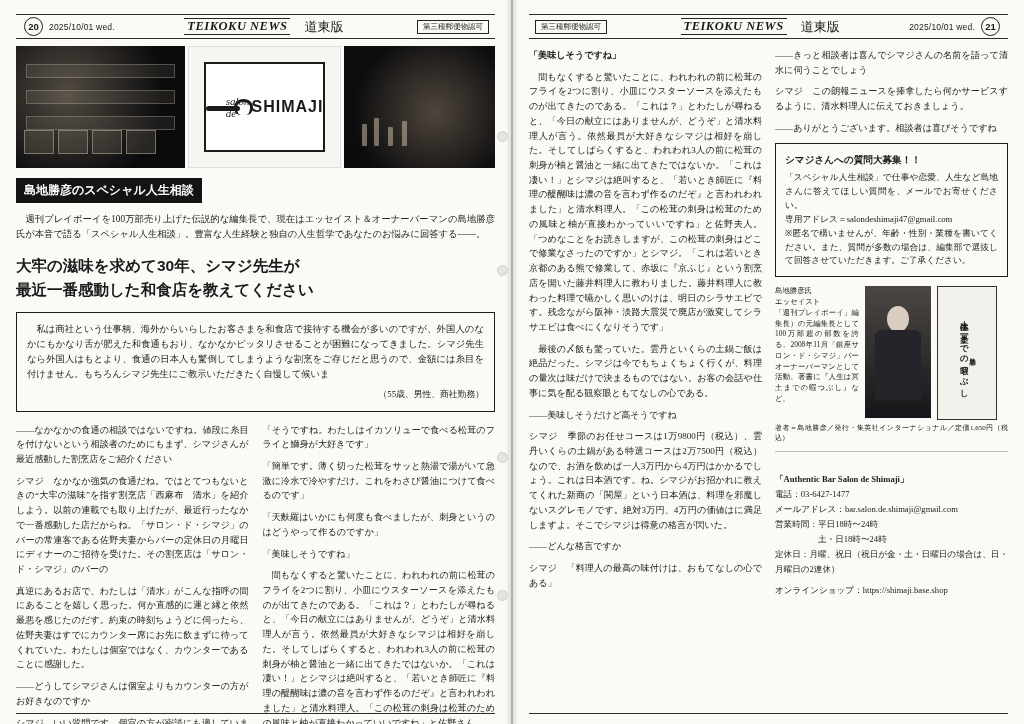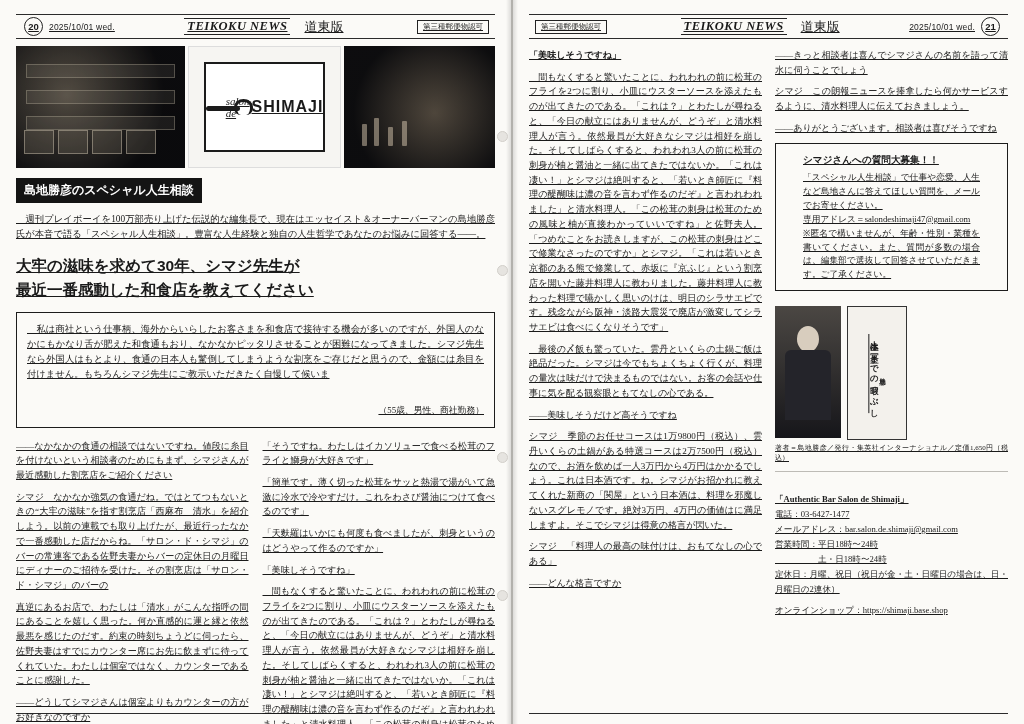--- a/index.html
+++ b/index.html
@@ -8,21 +8,20 @@
     background:#f2f1ee;
     font-family:"Liberation Serif", serif;
     color:#1a1a1a;
     overflow:hidden;
   }
   .spread{
     position:relative;
     width:1024px;height:676px;
     display:flex;
     background:#bef264;
-    text-decoration:underline;
   }
   .page{
     position:relative;
     width:512px;height:724px;
     background:#fbfaf7;
     box-sizing:border-box;
     padding:14px 16px 10px 16px;
   }
   .page.left{border-right:1px solid #cdcbc6;}
   .page.right{border-left:1px solid #cdcbc6;}
@@ -153,39 +152,39 @@
     line-height:1.55;
     margin-top:12px;
   }
   .qbox{
     margin-top:10px;
     border:1.4px solid #1c1c1c;
     padding:9px 10px;
     font-size:9.3px;line-height:1.62;
     text-align:justify;
   }
-  .qbox .sig{display:block;text-align:right;margin-top:21px;font-size:8.8px;}
+  .qbox .sig{display:block;text-align:right;margin-top:5px;font-size:8.8px;}
   .cols2{
     display:flex;gap:14px;margin-top:11px;
   }
   .col{flex:1;font-size:9.1px;line-height:1.62;text-align:justify;}
   .col p{margin:0 0 7px 0;}
   
   .rcols{
     display:flex;gap:13px;margin-top:9px;
     height:648px;
   }
   .rcol{flex:1;font-size:9.1px;line-height:1.62;text-align:justify;}
   .rcol p{margin:0 0 7px 0;}
   .sub-h{font-weight:bold;}
   .promo{
     border:1.4px solid #1c1c1c;
-    padding:8px 27px;
+    padding:8px 9px;
     font-size:8.7px;line-height:1.6;
-    margin:6px 0 15px 0;
+    margin:6px 0 9px 0;
   }
   .promo .ttl{font-weight:bold;font-size:9.6px;display:block;margin-bottom:4px;}
   .profile{
     display:flex;gap:6px;margin-top:4px;
   }
   .profile .ptext{
     width:84px;font-size:7.4px;line-height:1.45;
   }
   .profile .pphoto{
     width:66px;height:132px;
@@ -323,37 +322,42 @@
       </div>
 
       <div class="rcols">
 
         <div class="rcol">
           <p class="sub-h">「美味しそうですね」</p>
           <p>　間もなくすると驚いたことに、われわれの前に松茸のフライを2つに割り、小皿にウスターソースを添えたものが出てきたのである。「これは？」とわたしが尋ねると、「今日の献立にはありませんが、どうぞ」と清水料理人が言う。依然最員が大好きなシマジは相好を崩した。そしてしばらくすると、われわれ3人の前に松茸の刺身が柚と醤油と一緒に出てきたではないか。「これは凄い！」とシマジは絶叫すると、「若いとき師匠に『料理の醍醐味は濃の音を言わず作るのだぞ』と言われわれました」と清水料理人。「この松茸の刺身は松茸のための風味と柚が直接わかっていいですね」と佐野夫人。「つめなことをお読きしますが、この松茸の刺身はどこで修業なさったのですか」とシマジ。「これは若いとき京都のある熊で修業して、赤坂に『京ふじ』という割烹店を開いた藤井料理人に教わりました。藤井料理人に教わった料理で嚥かしく思いのけは、明日のシラサエビです。残念ながら阪神・淡路大震災で廃店が激変してシラサエビは食べにくなりそうです」</p>
           <p>　最後の〆飯も驚っていた。雲丹といくらの土鍋ご飯は絶品だった。シマジは今でもちょくちょく行くが、料理の量次は味だけで決まるものではない。お客の会話や仕事に気を配る観察眼ともてなしの心である。</p>
           <p>——美味しそうだけど高そうですね</p>
           <p>シマジ　季節のお任せコースは1万9800円（税込）、雲丹いくらの土鍋がある特選コースは2万7500円（税込）なので、お酒を飲めば一人3万円から4万円はかかるでしょう。これは日本酒です。ね。シマジがお招かれに教えてくれた新商の「関屋」という日本酒は、料理を邪魔しないスグレモノです。絶対3万円、4万円の価値はに満足しますよ。そこでシマジは得意の格言が閃いた。</p>
+          <p>——どんな格言ですか</p>
           <p>シマジ　「料理人の最高の味付けは、おもてなしの心である」</p>
-          <p>——どんな格言ですか</p>
         </div>
 
         <div class="rcol">
           <p>——きっと相談者は喜んでシマジさんの名前を語って清水に伺うことでしょう</p>
           <p>シマジ　この朗報ニュースを捧拿したら何かサービスするように、清水料理人に伝えておきましょう。</p>
           <p>——ありがとうございます。相談者は喜びそうですね</p>
 
           <div class="promo">
             <span class="ttl">シマジさんへの質問大募集！！</span>
             <span style="white-space:pre-line">「スペシャル人生相談」で仕事や恋愛、人生など島地さんに答えてほしい質問を、メールでお寄せください。
 専用アドレス＝salondeshimaji47@gmail.com
 ※匿名で構いませんが、年齢・性別・業種を書いてください。また、質問が多数の場合は、編集部で選抜して回答させていただきます。ご了承ください。</span>
           </div>
 
           <div class="profile">
+            <div class="ptext">
+              <div>島地勝彦氏</div>
+              <div>エッセイスト</div>
+              <div>「週刊プレイボーイ」編集長）の元編集長として100万部超の部数を誇る。2008年11月「銀座サロン・ド・シマジ」バーオーナーバーマンとして活動。著書に『人生は冥土までの暇つぶし』など。</div>
+            </div>
             <div class="pphoto">
               <div class="head"></div>
               <div class="body"></div>
             </div>
             <div class="bookcover">
               <div class="vt">人生は冥土までの暇つぶし</div>
               <div class="vt2">島地勝彦</div>
             </div>
           </div>
           <div style="font-size:7px;line-height:1.4;margin-top:4px">著者＝島地勝彦／発行・集英社インターナショナル／定価1,650円（税込）</div>

